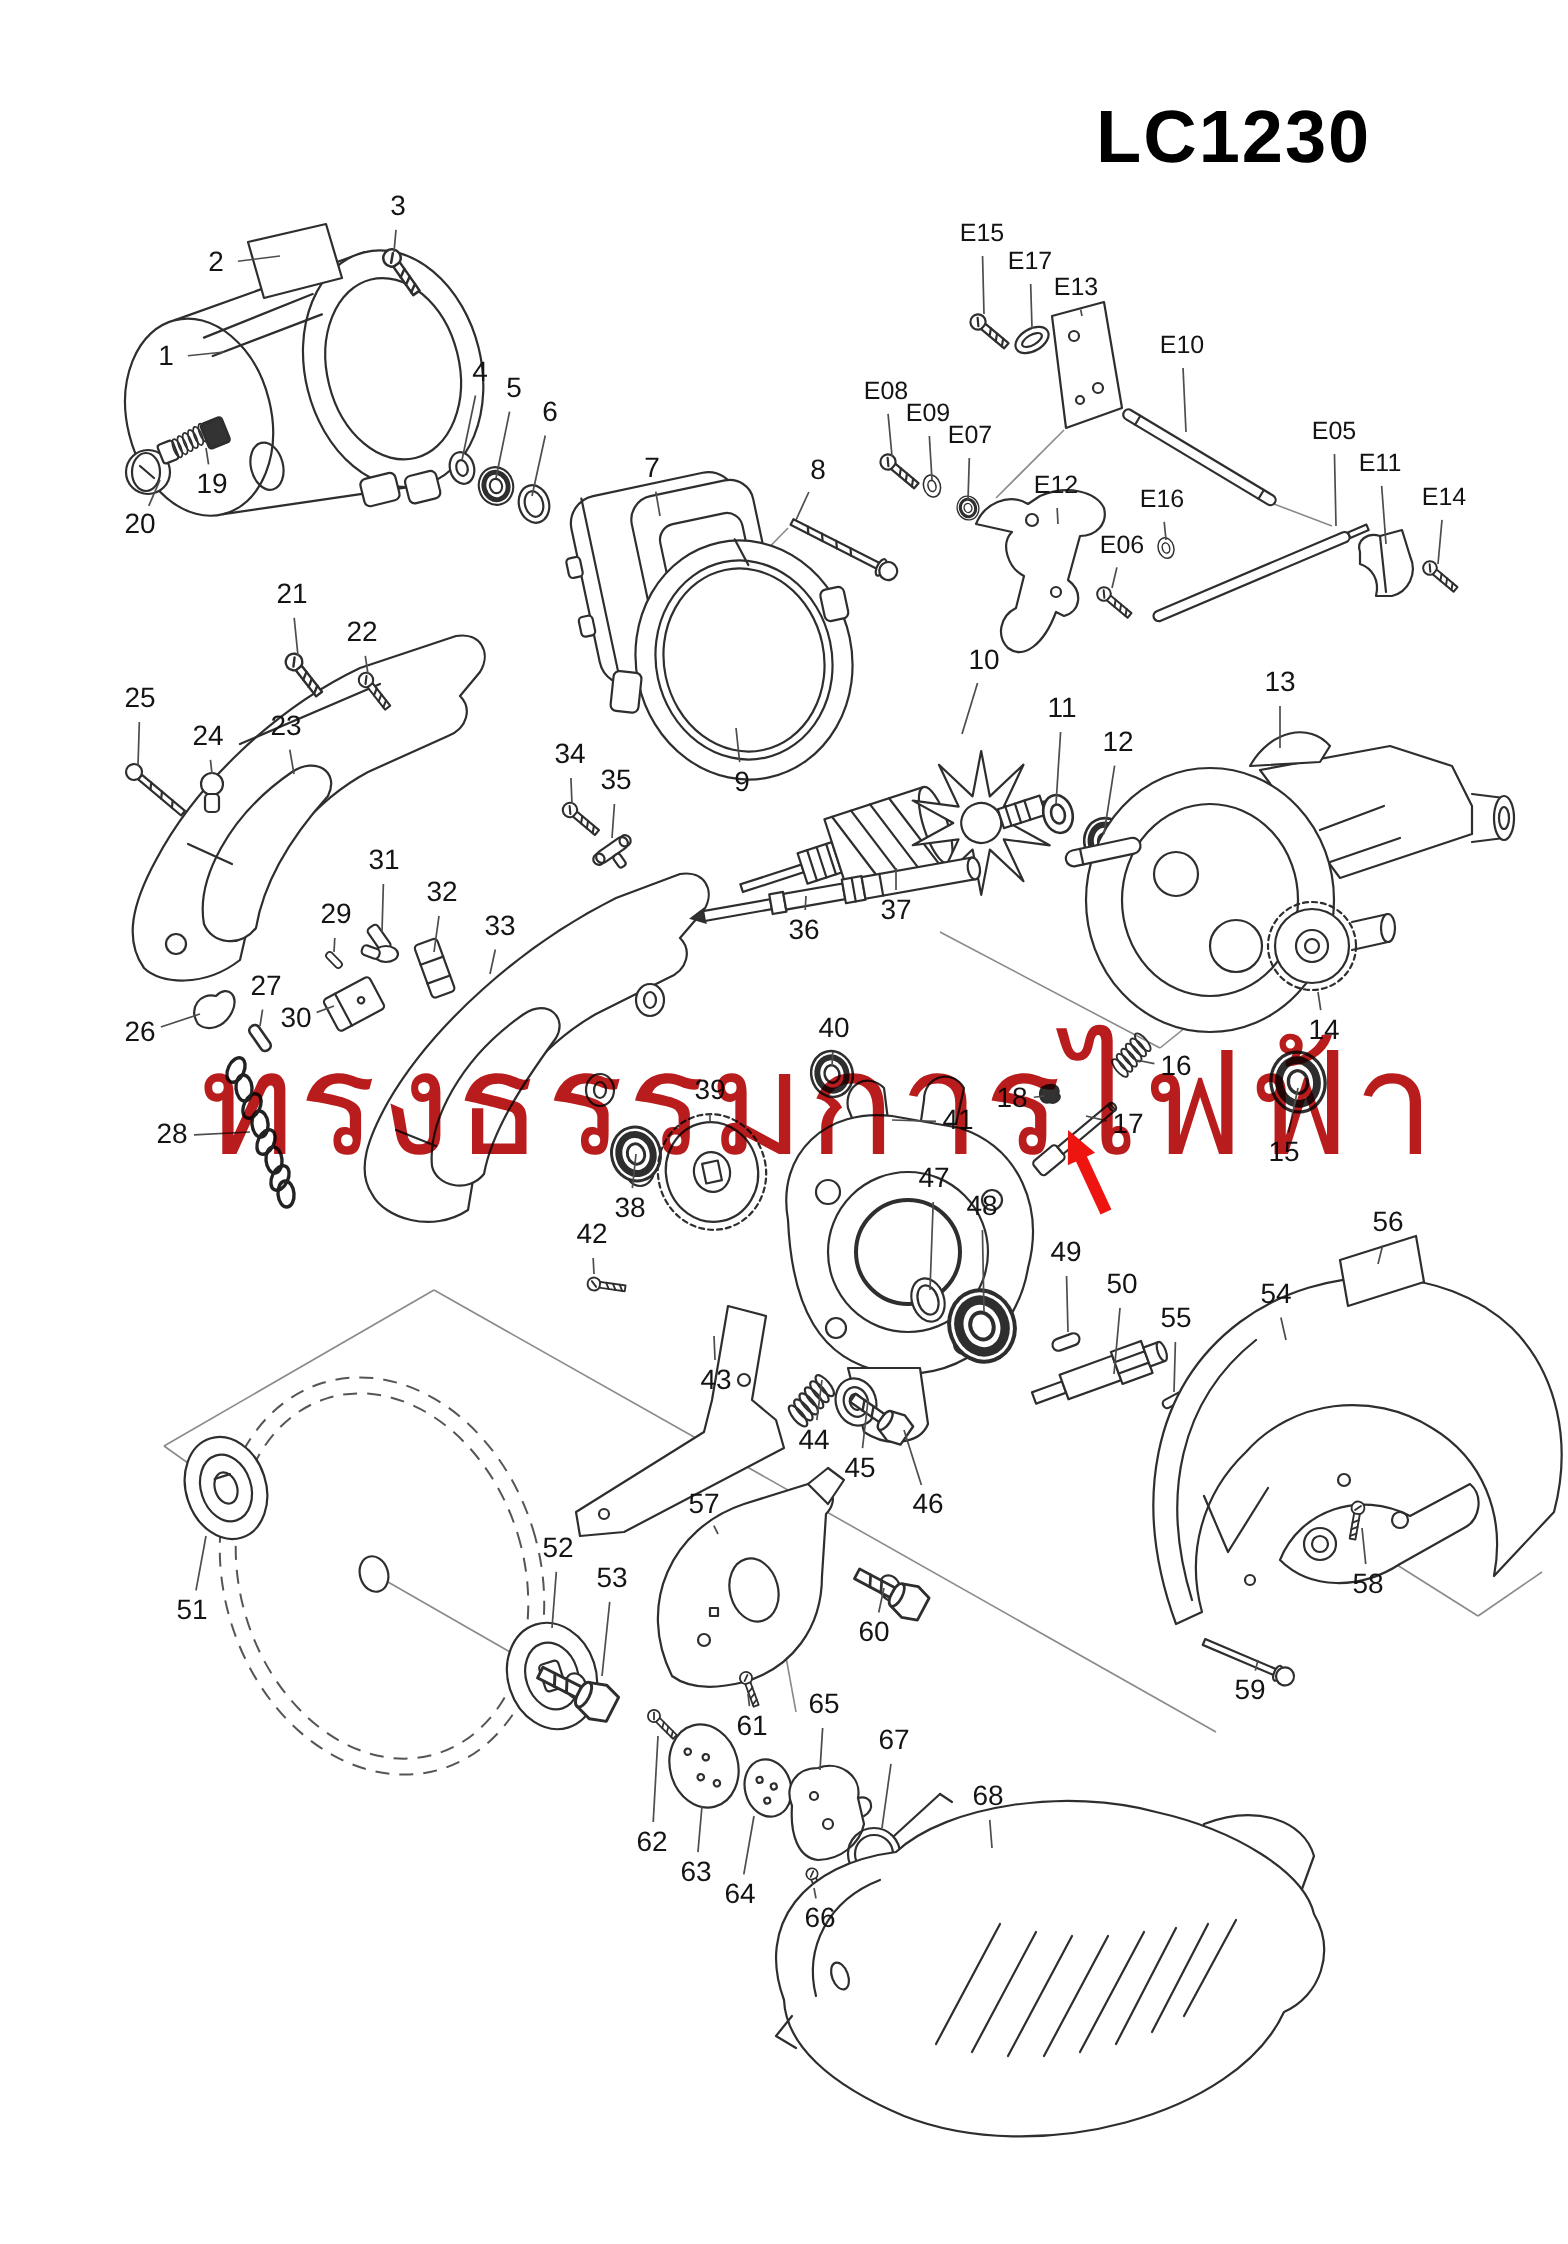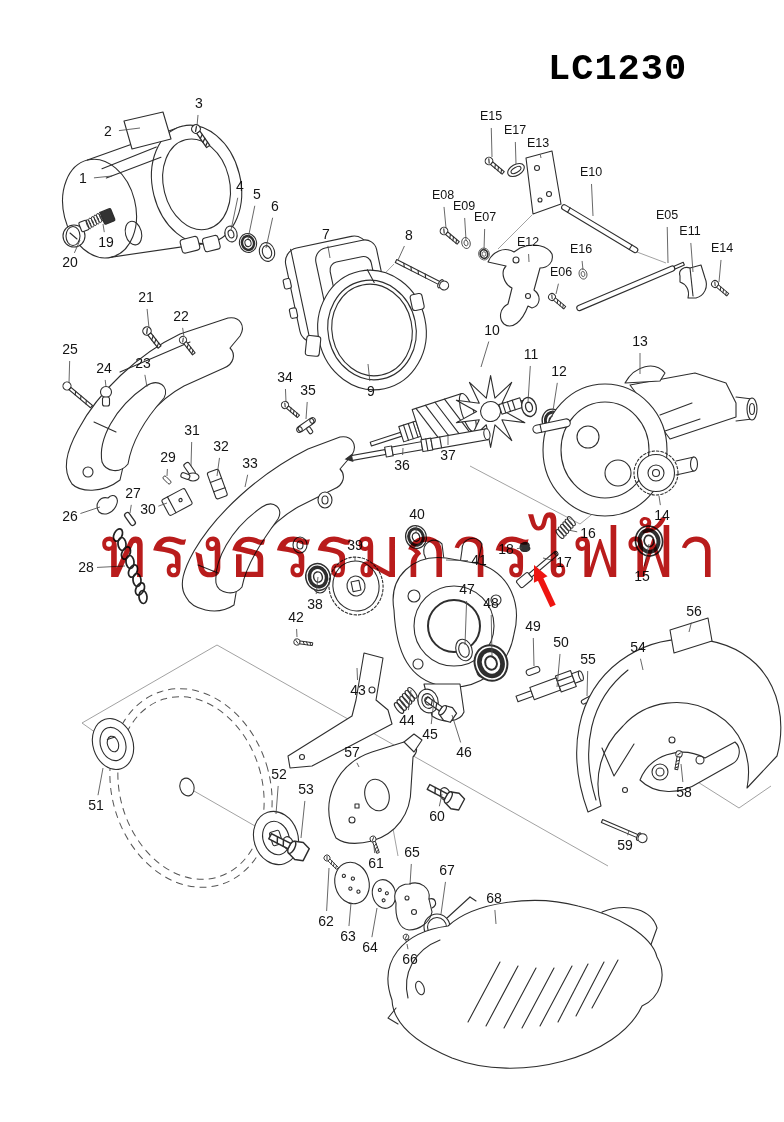--- a/index.html
+++ b/index.html
@@ -1,20 +1,20 @@
 <!DOCTYPE html>
 <html><head>
 <meta charset="utf-8">
 <style>
   html,body{margin:0;padding:0;background:#ffffff;}
   #page{position:relative;width:784px;height:1122px;background:#fff;overflow:hidden;
         font-family:"Liberation Sans",sans-serif;}
   #art{position:absolute;left:0;top:0;}
   #title{position:absolute;left:548px;top:48px;font-size:37px;font-weight:bold;
-         letter-spacing:1px;color:#000;white-space:nowrap;font-family:Liberation Mono, monospace;}
+         letter-spacing:1px;color:#000;white-space:nowrap;}
   #watermark{position:absolute;left:100px;top:494px;font-size:72px;color:#b91c1c;
              white-space:nowrap;mix-blend-mode:multiply;letter-spacing:2px;
              font-family:"DejaVu Sans",sans-serif;}
   svg .s{stroke:#2e2e2e;stroke-width:1.1;fill:none;stroke-linecap:round;stroke-linejoin:round;}
   svg .f{stroke:#2e2e2e;stroke-width:1.1;fill:#ffffff;stroke-linejoin:round;}
   svg .d{stroke:#2e2e2e;stroke-width:1.4;fill:#333333;}
   svg .g{stroke:#8a8a8a;stroke-width:0.8;fill:none;}
   svg .dash{stroke:#555;stroke-width:1;fill:none;stroke-dasharray:7,5;}
   svg .lbl{font:14px "Liberation Sans",sans-serif;fill:#141414;}
   svg .lblE{font:12.5px "Liberation Sans",sans-serif;fill:#141414;}

